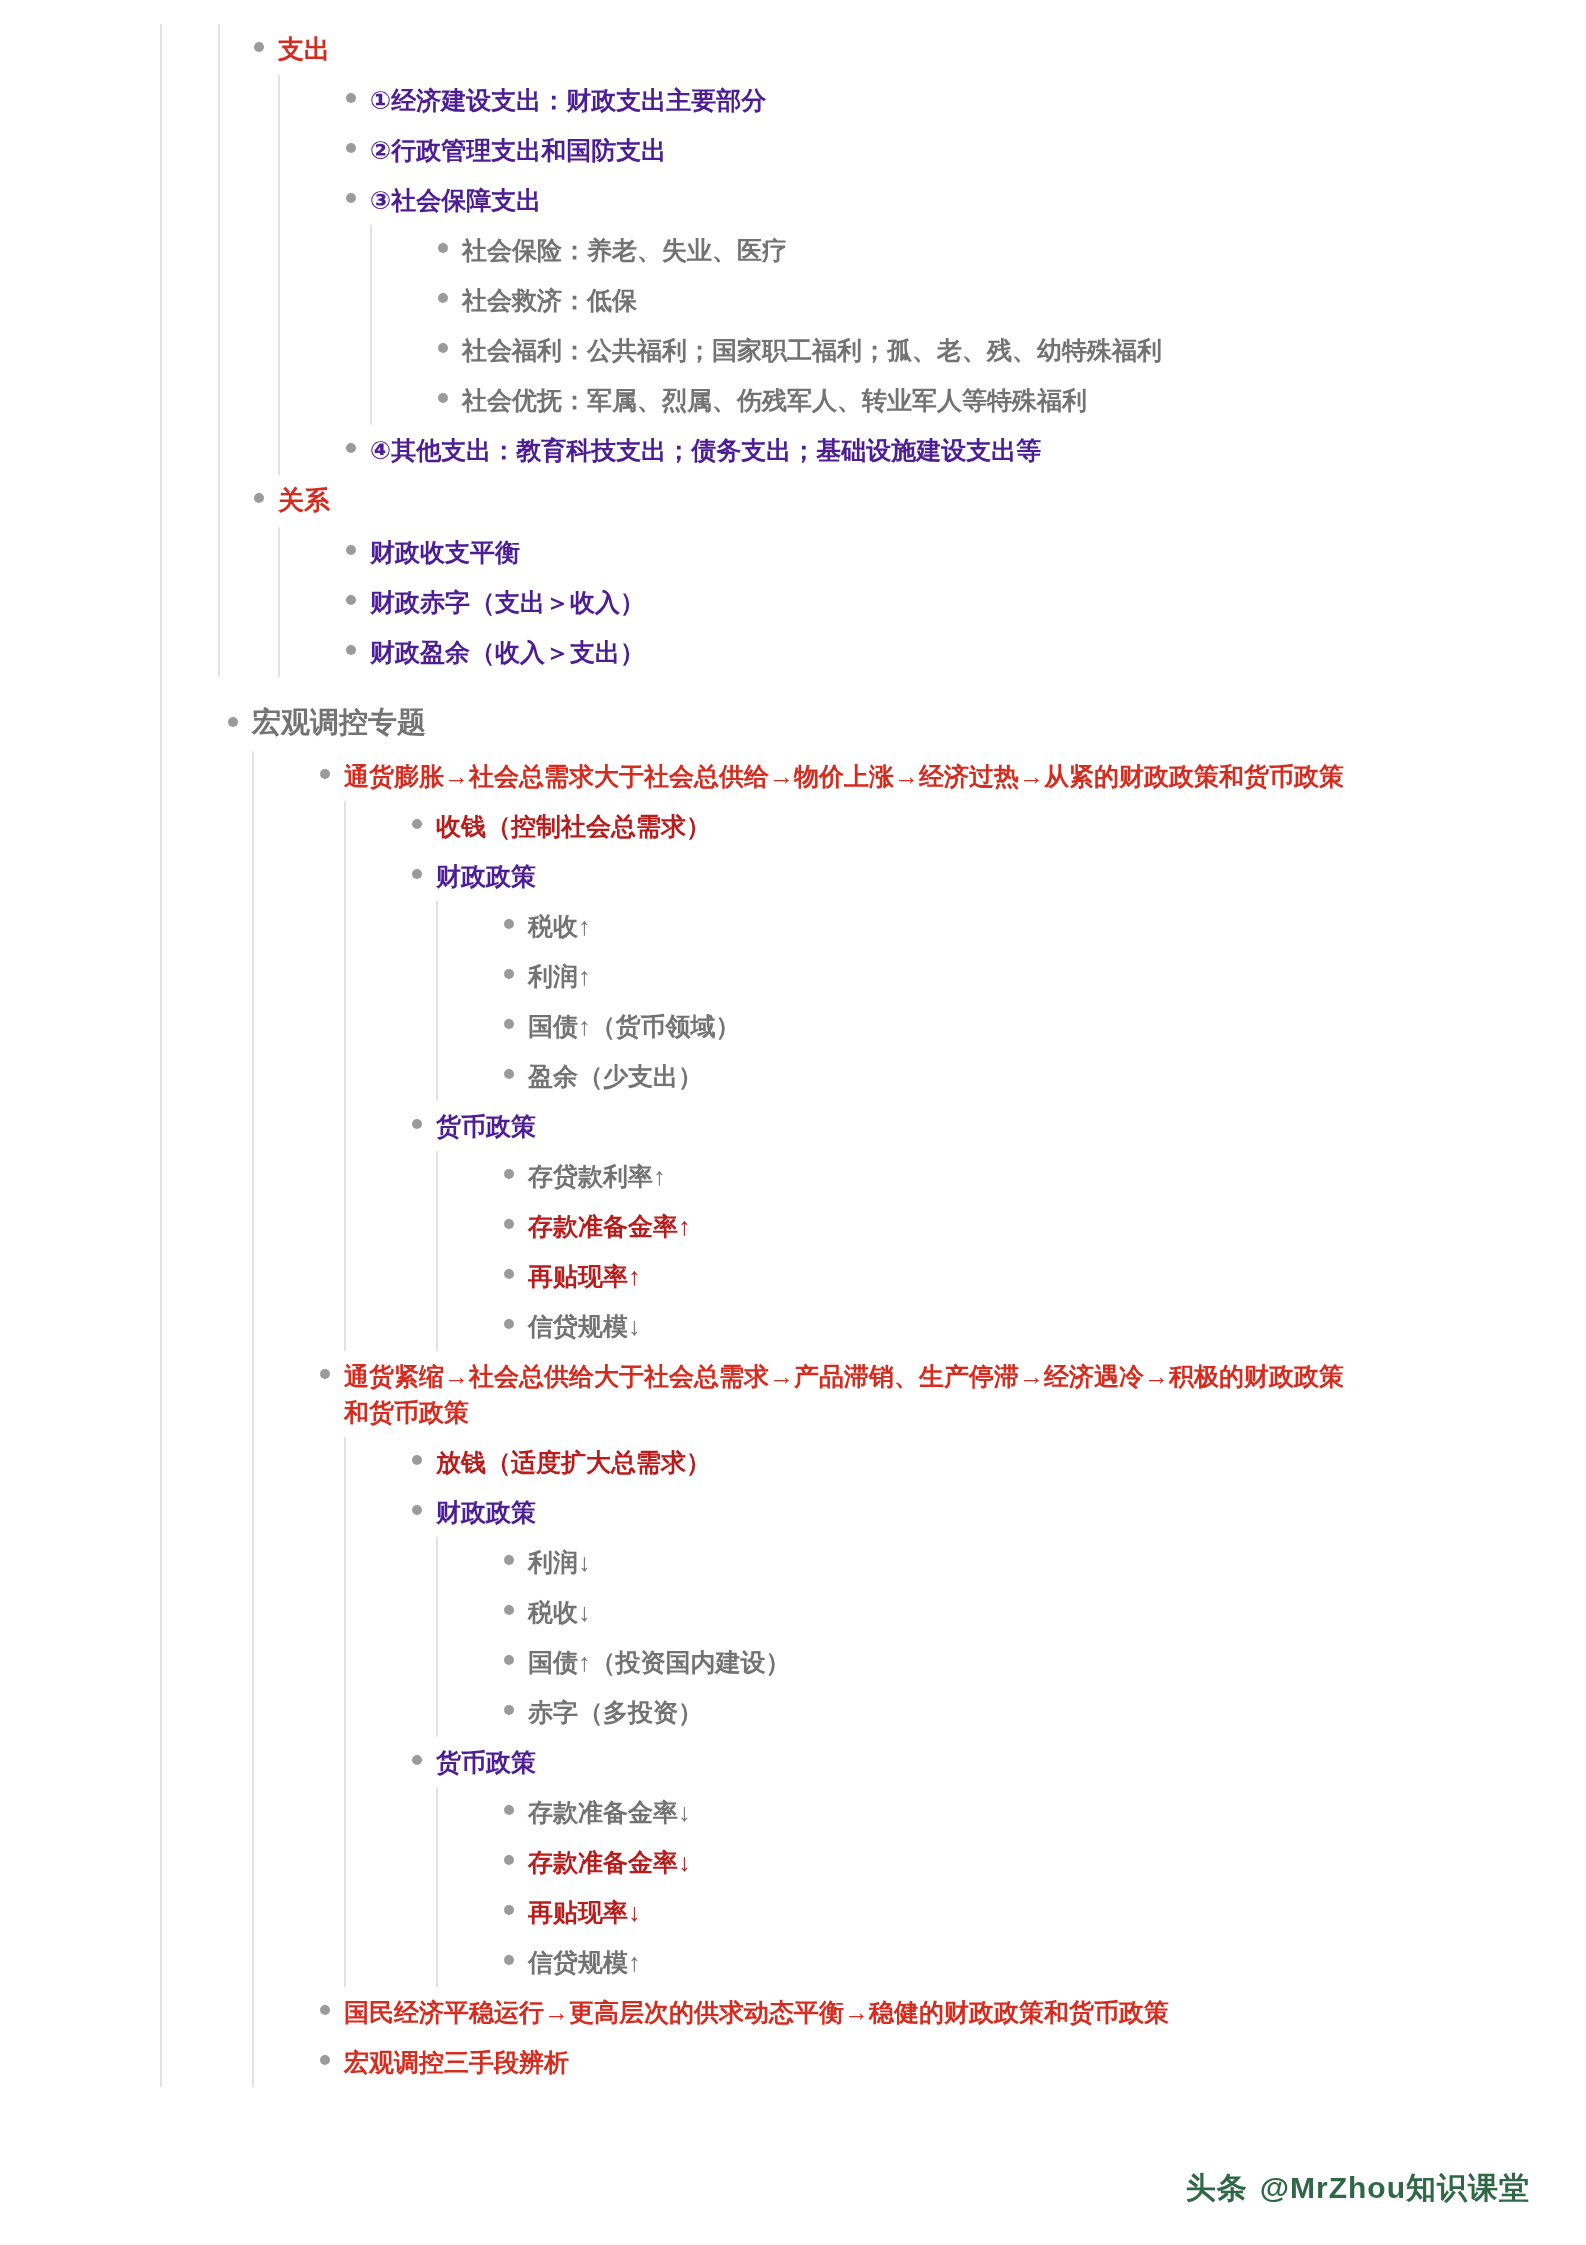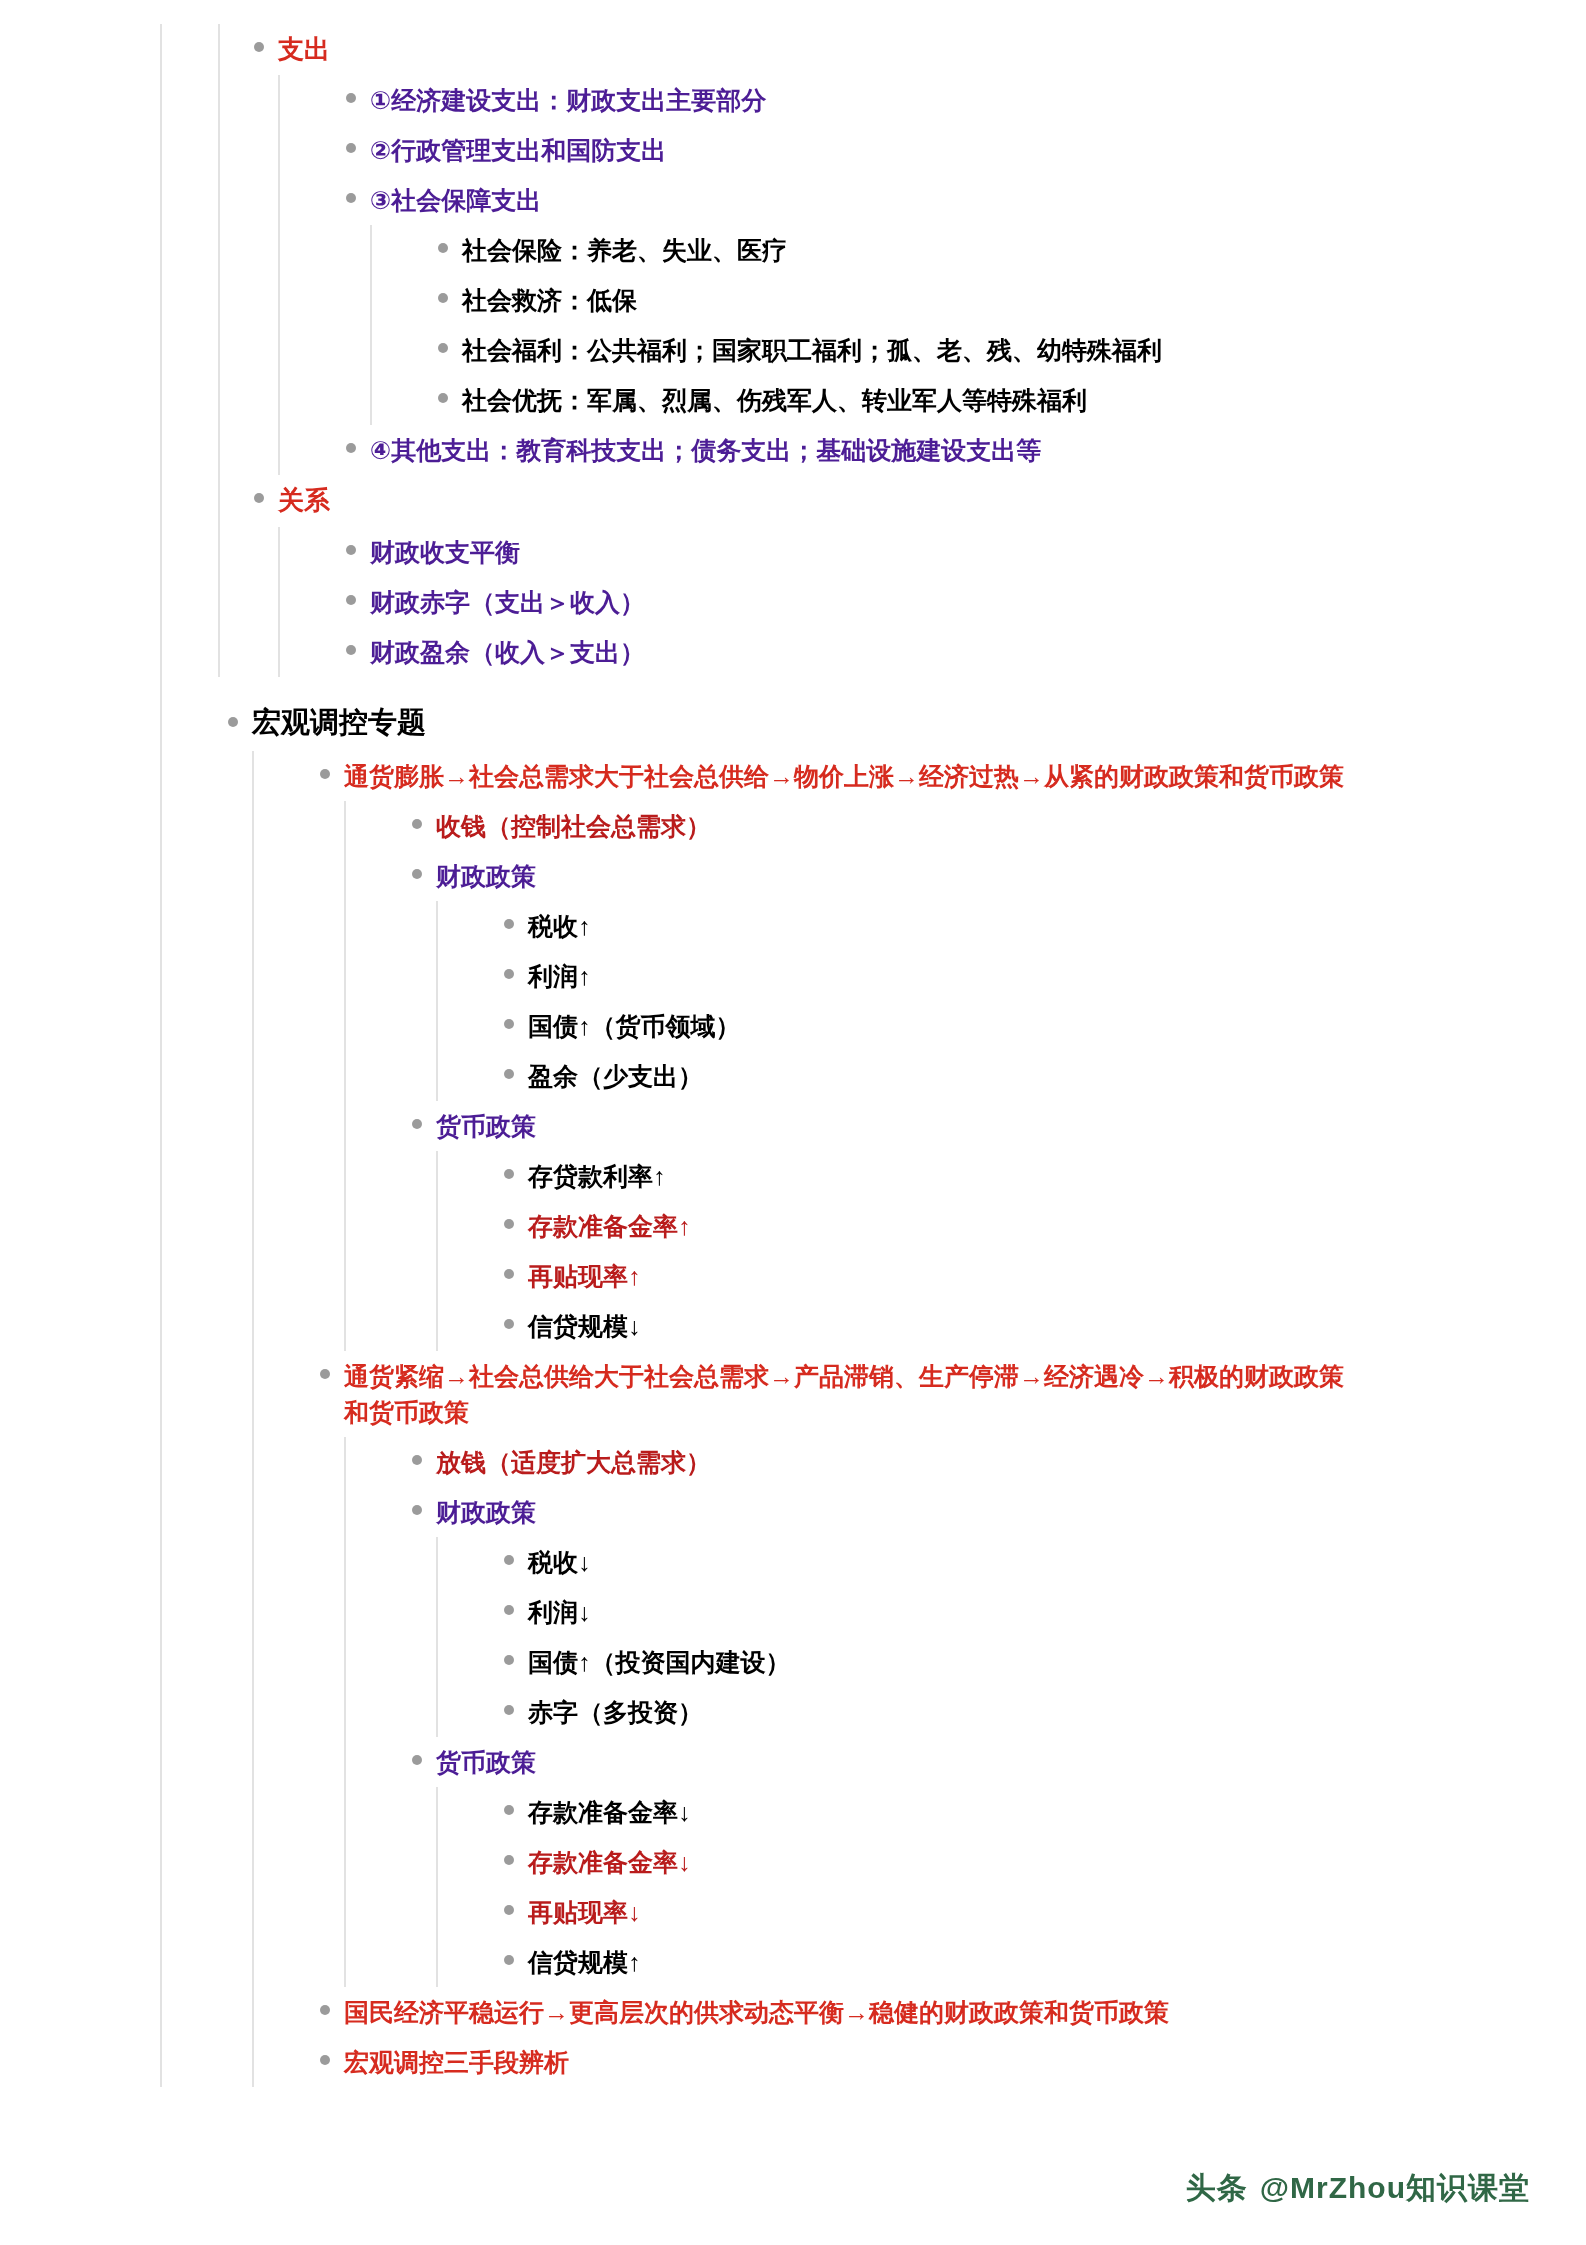--- a/index.html
+++ b/index.html
@@ -71,21 +71,21 @@
   
   .t-red {
     color: #d62b1f;
     font-weight: bold;
   }
   .t-blue {
     color: #4c1d95;
     font-weight: bold;
   }
   .t-dark {
-    color: #000000;
+    color: #737373;
     font-weight: bold;
   }
   .t-green {
     color: #b91c1c;
     font-weight: bold;
   }
   .sz-26 { font-size: 26px; }
   .sz-25 { font-size: 25px; }
 
   
@@ -241,24 +241,24 @@
               <ul class="lvl">
 
                 <li class="node">
                   <span class="row t-green sz-25">放钱（适度扩大总需求）</span>
                 </li>
 
                 <li class="node">
                   <span class="row t-blue sz-25">财政政策</span>
                   <ul class="lvl">
                     <li class="node">
+                      <span class="row t-dark sz-25">利润↓</span>
+                    </li>
+                    <li class="node">
                       <span class="row t-dark sz-25">税收↓</span>
-                    </li>
-                    <li class="node">
-                      <span class="row t-dark sz-25">利润↓</span>
                     </li>
                     <li class="node">
                       <span class="row t-dark sz-25">国债↑（投资国内建设）</span>
                     </li>
                     <li class="node">
                       <span class="row t-dark sz-25">赤字（多投资）</span>
                     </li>
                   </ul>
                 </li>
 

